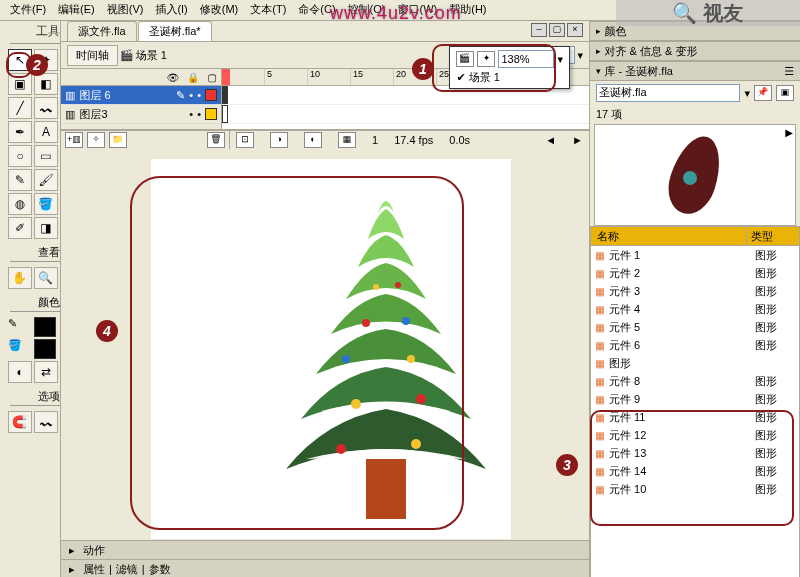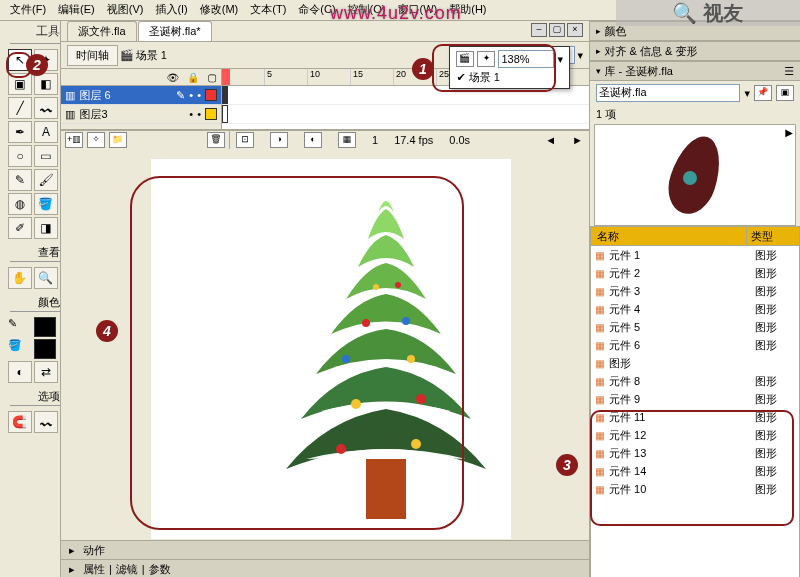--- a/index.html
+++ b/index.html
@@ -313,21 +313,21 @@
           <span><span>库 - </span><span>圣诞树.fla</span></span>
           <span style="flex:1"></span>
           <span>☰</span>
         </div>
       <div class="lib-top">
         <div class="lib-sel">圣诞树.fla</div>
         <span>▾</span>
         <span class="iconbox">📌</span>
         <span class="iconbox">▣</span>
       </div>
-      <div class="lib-count">1 项</div>
+      <div class="lib-count">17 项</div>
       <div class="lib-preview">
         <div class="bulb"></div>
         <div style="position:absolute;bottom:40px;left:88px;width:14px;height:14px;background:#3a9a9a;border-radius:50%"></div>
         <div style="position:absolute;right:2px;top:2px;font-size:10px">▶</div>
       </div>
       <div class="lib-hdr">
         <div class="c1">名称</div>
         <div class="c2">类型</div>
       </div>
       <div class="lib-list" id="liblist">

